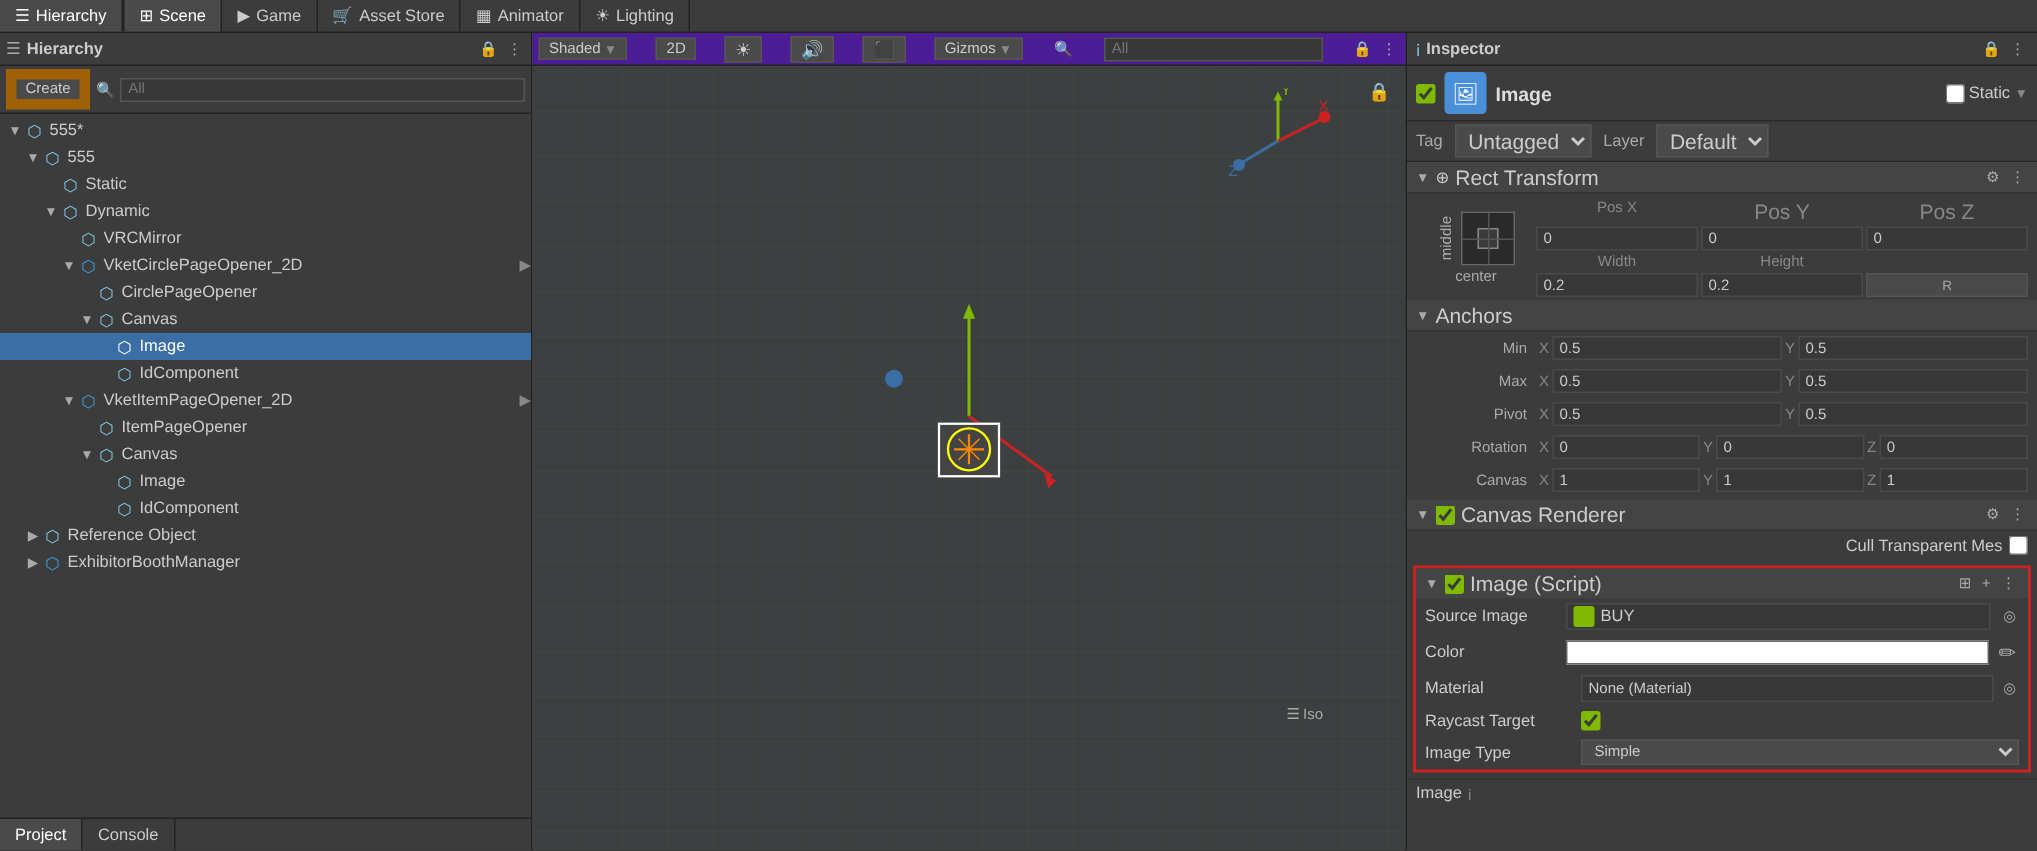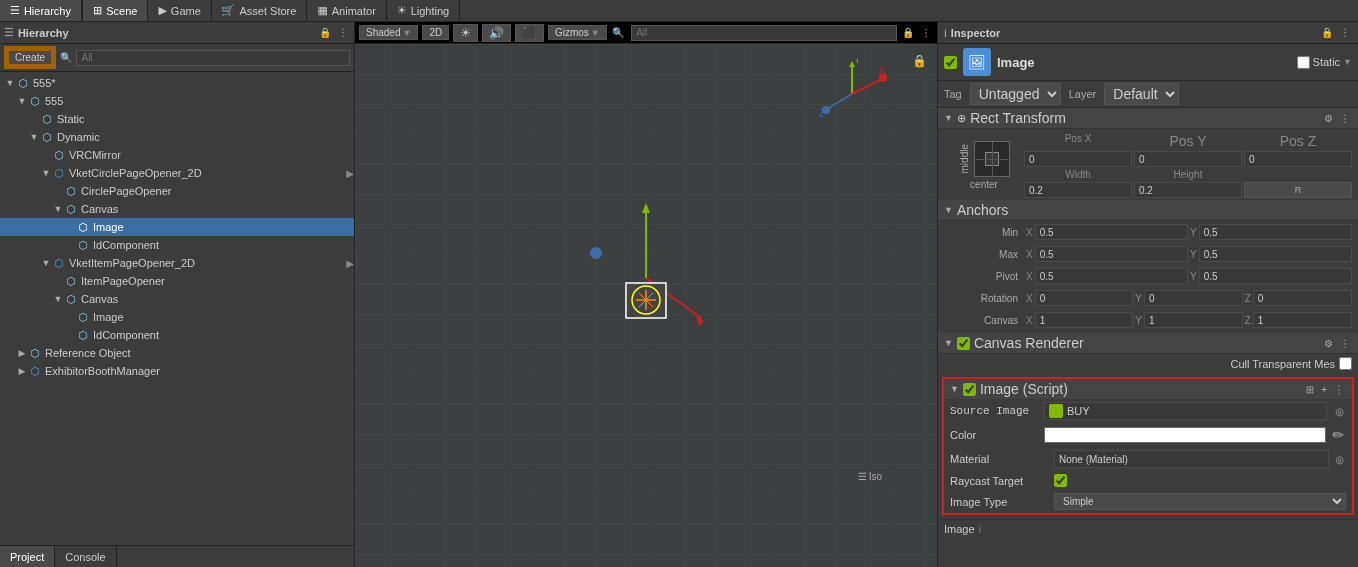--- a/index.html
+++ b/index.html
@@ -82,21 +82,21 @@
     }
     .search-bar {
       display: flex;
       align-items: center;
       padding: 2px 4px;
       gap: 4px;
       border-bottom: 1px solid #222;
     }
     .create-btn {
       background: #4a4a4a;
-      border: 5px solid #a16207;
+      border: 7px solid #a16207;
       color: #ccc;
       font-size: 10px;
       padding: 1px 6px;
       cursor: pointer;
     }
     .search-input {
       flex: 1;
       background: #383838;
       border: 1px solid #555;
       color: #ccc;
@@ -164,25 +164,25 @@
     .scene-panel {
       flex: 1;
       background: #3c3c3c;
       border-right: 1px solid #222;
       display: flex;
       flex-direction: column;
     }
     .scene-toolbar {
       display: flex;
       align-items: center;
-      background: #000000;
+      background: #4c1d95;
       padding: 2px 4px;
       border-bottom: 1px solid #222;
       height: 22px;
-      gap: 4px;
+      gap: 19px;
     }
     .scene-btn {
       background: #4a4a4a;
       border: 1px solid #555;
       color: #ccc;
       font-size: 10px;
       padding: 1px 6px;
       cursor: pointer;
       display: flex;
       align-items: center;
@@ -327,21 +327,21 @@
       gap: 4px;
       cursor: pointer;
     }
     .source-image-row {
       display: flex;
       align-items: center;
       padding: 3px 6px;
       gap: 4px;
       background: #3c3c3c;
     }
-    .source-image-label { font-size: 11px; color: #ccc; width: 90px; font-family: Liberation Mono, monospace; }
+    .source-image-label { font-size: 11px; color: #ccc; width: 90px; }
     .source-image-value {
       flex: 1;
       background: #383838;
       border: 1px solid #4a4a4a;
       color: #ccc;
       font-size: 11px;
       padding: 1px 4px;
       height: 18px;
       display: flex;
       align-items: center;

